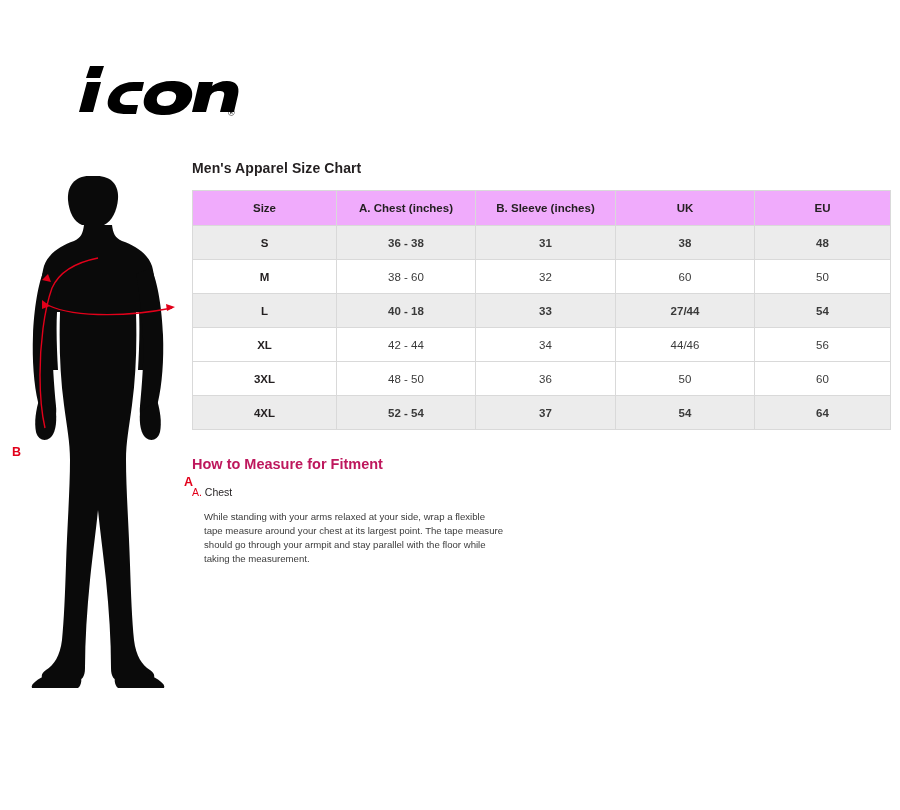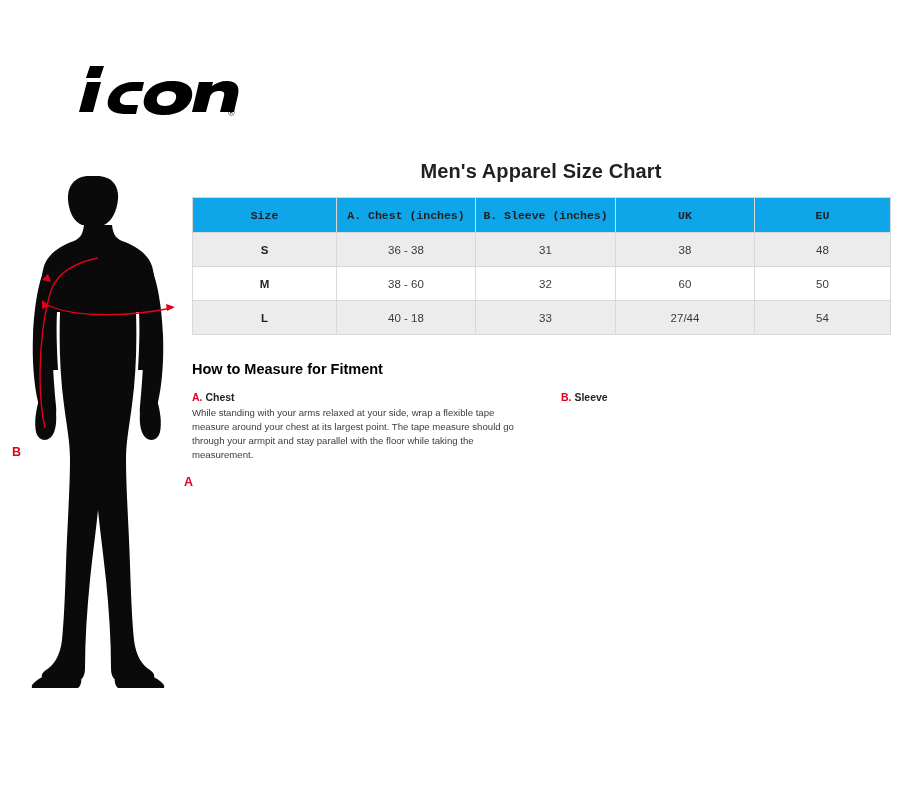--- a/index.html
+++ b/index.html
@@ -43,94 +43,93 @@
 
   
   .content {
     position: absolute;
     left: 192px;
     top: 160px;
     width: 698px;
   }
 
   .chart-title {
-    font-size: 20px;
+    font-size: 14px;
     font-weight: bold;
     color: #231f20;
     margin: 0 0 14px 0;
     letter-spacing: 0.1px;
-    text-align: center;
   }
 
   table.size-table {
     border-collapse: collapse;
     width: 698px;
     table-layout: fixed;
   }
   table.size-table th,
   table.size-table td {
     border: 1px solid #d9d9d9;
     height: 33px;
     text-align: center;
     vertical-align: middle;
     font-size: 11.5px;
     color: #3a3a3a;
     font-weight: normal;
     padding: 0;
   }
   table.size-table thead th {
-    background: #0ea5e9;
+    background: #f0abfc;
     font-weight: bold;
     color: #231f20;
     font-size: 11.5px;
     height: 34px;
-    font-family: Liberation Mono, monospace;
   }
   table.size-table tbody tr.shaded td {
     background: #ececec;
+    font-weight: bold;
   }
   table.size-table tbody tr td:first-child {
     font-weight: bold;
     color: #231f20;
   }
   
   col.c-size { width: 144px; }
   col.c-chest { width: 139px; }
   col.c-sleeve { width: 140px; }
   col.c-uk { width: 139px; }
   col.c-eu { width: 136px; }
 
   
   .howto {
     margin-top: 26px;
   }
   .howto h2 {
     font-size: 14.5px;
     font-weight: bold;
-    color: #000000;
+    color: #be185d;
     margin: 0 0 14px 0;
   }
   .howto-cols {
     display: flex;
     gap: 44px;
   }
   .howto-col {
     width: 325px;
   }
   .howto-col h3 {
     margin: 0 0 3px 0;
     font-size: 10.5px;
-    font-weight: bold;
+    font-weight: normal;
     color: #231f20;
   }
   .howto-col h3 .letter {
     color: #e2001a;
   }
   .howto-col p {
-    margin: 0;
+    margin: 12px;
     font-size: 9.6px;
     line-height: 1.45;
     color: #3c3c3c;
   }
 
   
   .callout-label {
     position: absolute;
     font-size: 12.5px;
     font-weight: bold;
@@ -250,30 +249,50 @@
           <td>60</td>
           <td>50</td>
         </tr>
         <tr class="shaded">
           <td>L</td>
           <td>40 - 18</td>
           <td>33</td>
           <td>27/44</td>
           <td>54</td>
         </tr>
+        <tr>
+          <td>XL</td>
+          <td>42 - 44</td>
+          <td>34</td>
+          <td>44/46</td>
+          <td>56</td>
+        </tr>
+        <tr>
+          <td>3XL</td>
+          <td>48 - 50</td>
+          <td>36</td>
+          <td>50</td>
+          <td>60</td>
+        </tr>
+        <tr class="shaded">
+          <td>4XL</td>
+          <td>52 - 54</td>
+          <td>37</td>
+          <td>54</td>
+          <td>64</td>
+        </tr>
       </tbody>
     </table>
 
     <div class="howto">
       <h2>How to Measure for Fitment</h2>
       <div class="howto-cols">
         <div class="howto-col">
           <h3><span class="letter">A.</span> <span>Chest</span></h3>
           <p>While standing with your arms relaxed at your side, wrap a flexible tape measure around your chest at its largest point. The tape measure should go through your armpit and stay parallel with the floor while taking the measurement.</p>
         </div>
         <div class="howto-col">
-          <h3><span class="letter">B.</span> <span>Sleeve</span></h3>
         </div>
       </div>
     </div>
 
   </div>
 </div>
 
 </body></html>

